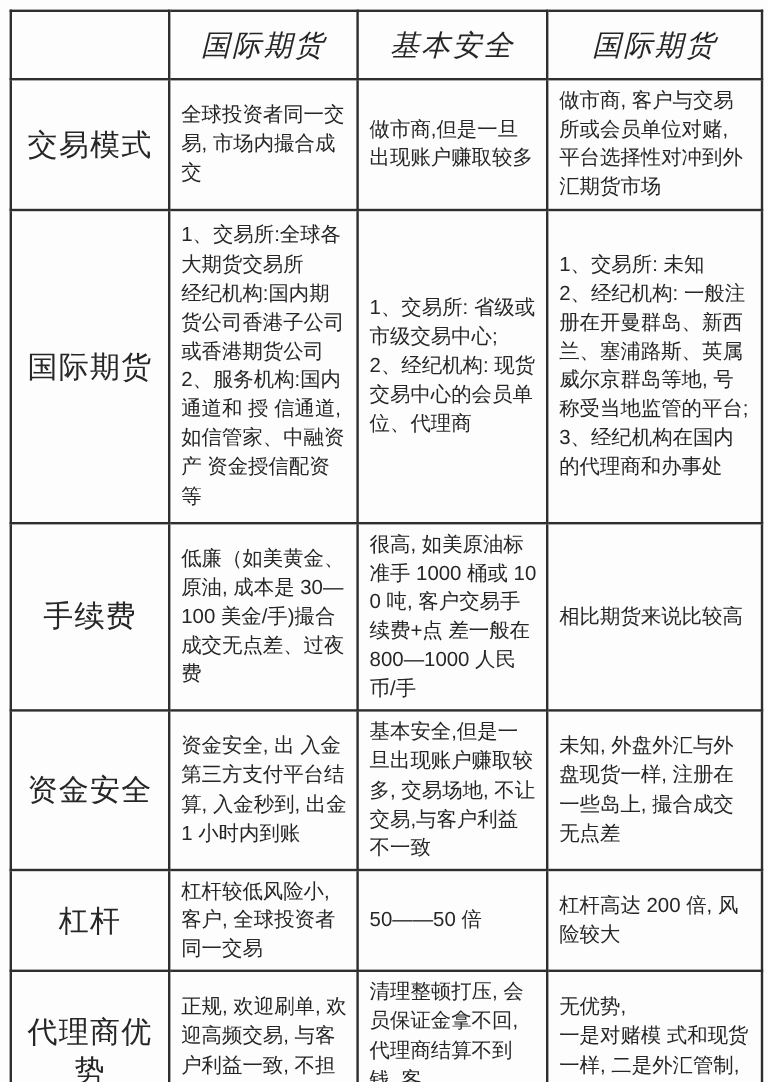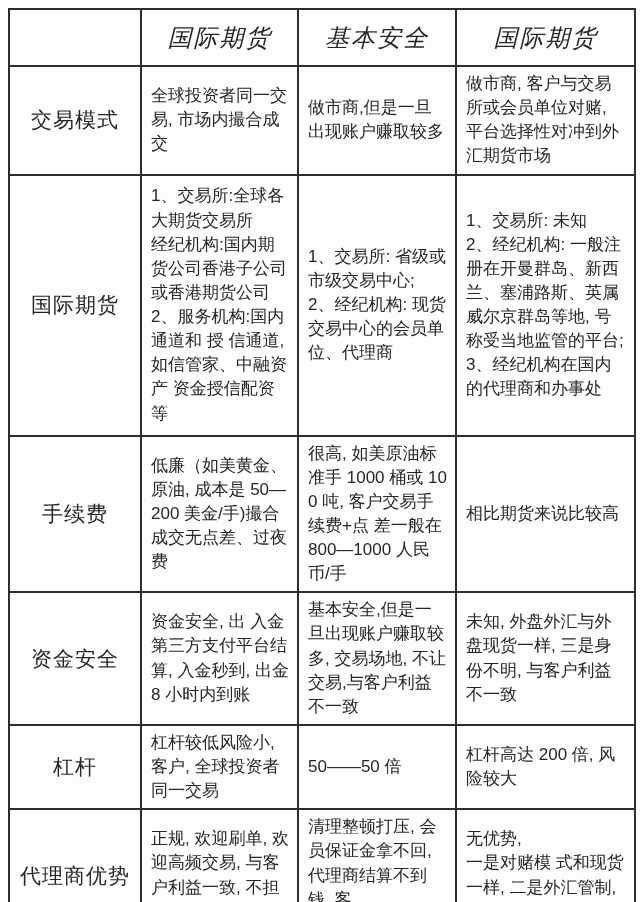--- a/index.html
+++ b/index.html
@@ -46,21 +46,21 @@
 
   th.head-cell {
     font-size: 24px;
     font-weight: 400;
     text-align: center;
     letter-spacing: 2px;
     padding: 2px 4px;
     font-style: italic;
   }
   th.label-cell {
-    font-size: 21px;
+    font-size: 25px;
     font-weight: 400;
     text-align: center;
     letter-spacing: 1px;
     padding: 2px 4px;
   }
   td.body-cell {
     font-size: 17px;
     line-height: 1.42;
     font-weight: 400;
     text-align: left;
@@ -104,30 +104,30 @@
 2、服务机构:国内通道和 授 信通道, 如信管家、中融资产 资金授信配资等</td>
       <td class="body-cell">1、交易所: 省级或市级交易中心;
 2、经纪机构: 现货交易中心的会员单位、代理商</td>
       <td class="body-cell">1、交易所: 未知
 2、经纪机构: 一般注册在开曼群岛、新西兰、塞浦路斯、英属威尔京群岛等地, 号称受当地监管的平台;
 3、经纪机构在国内的代理商和办事处</td>
     </tr>
 
     <tr class="r2">
       <th class="label-cell">手续费</th>
-      <td class="body-cell">低廉（如美黄金、原油, 成本是 50—200 美金/手)撮合成交无点差、过夜费</td>
+      <td class="body-cell">低廉（如美黄金、原油, 成本是 30—100 美金/手)撮合成交无点差、过夜费</td>
       <td class="body-cell">很高, 如美原油标准手 1000 桶或 100 吨, 客户交易手续费+点 差一般在 800—1000 人民币/手</td>
       <td class="body-cell">相比期货来说比较高</td>
     </tr>
 
     <tr class="r3">
       <th class="label-cell">资金安全</th>
-      <td class="body-cell">资金安全, 出 入金 第三方支付平台结算, 入金秒到, 出金 8 小时内到账</td>
+      <td class="body-cell">资金安全, 出 入金 第三方支付平台结算, 入金秒到, 出金 1 小时内到账</td>
       <td class="body-cell">基本安全,但是一旦出现账户赚取较多, 交易场地, 不让交易,与客户利益不一致</td>
-      <td class="body-cell">未知, 外盘外汇与外盘现货一样, 三是身份不明, 与客户利益不一致</td>
+      <td class="body-cell">未知, 外盘外汇与外盘现货一样, 注册在一些岛上, 撮合成交无点差</td>
     </tr>
 
     <tr class="r4">
       <th class="label-cell">杠杆</th>
       <td class="body-cell">杠杆较低风险小, 客户, 全球投资者同一交易</td>
       <td class="body-cell">50——50 倍</td>
       <td class="body-cell">杠杆高达 200 倍, 风险较大</td>
     </tr>
 
     <tr class="r5">

